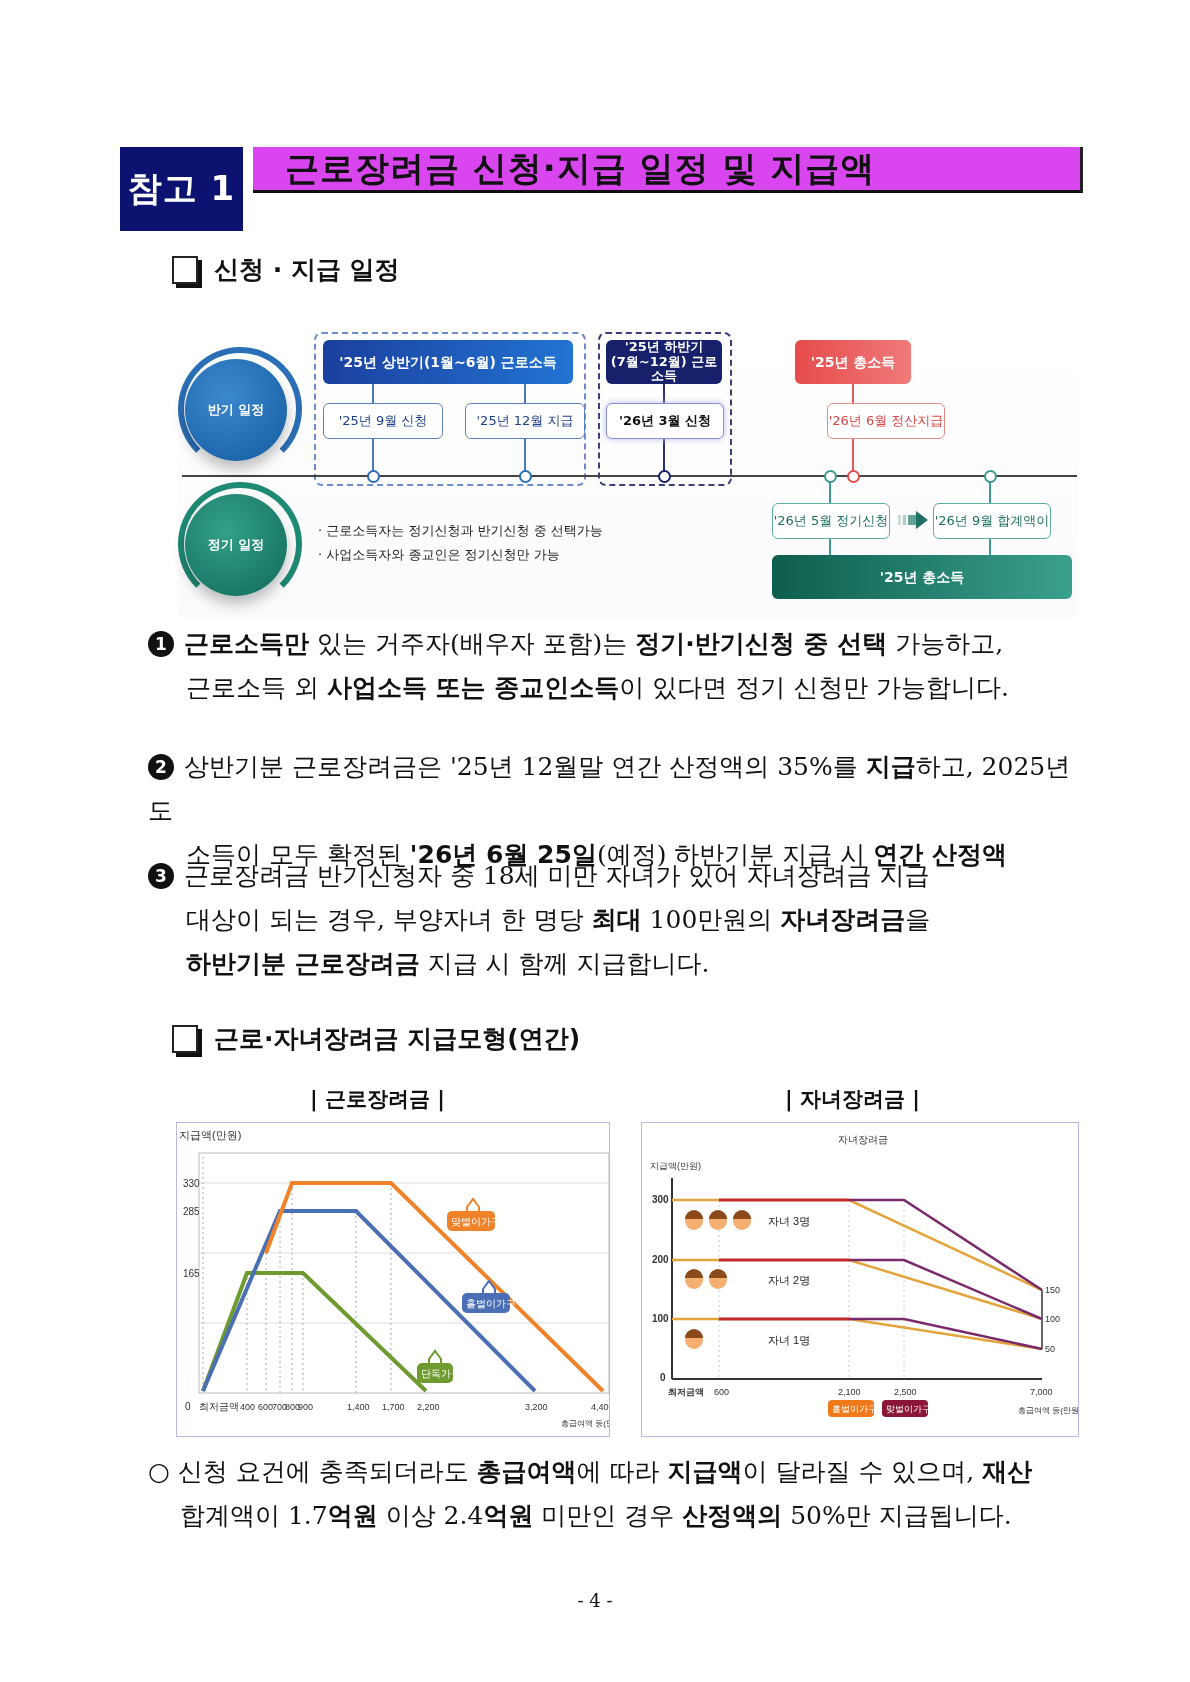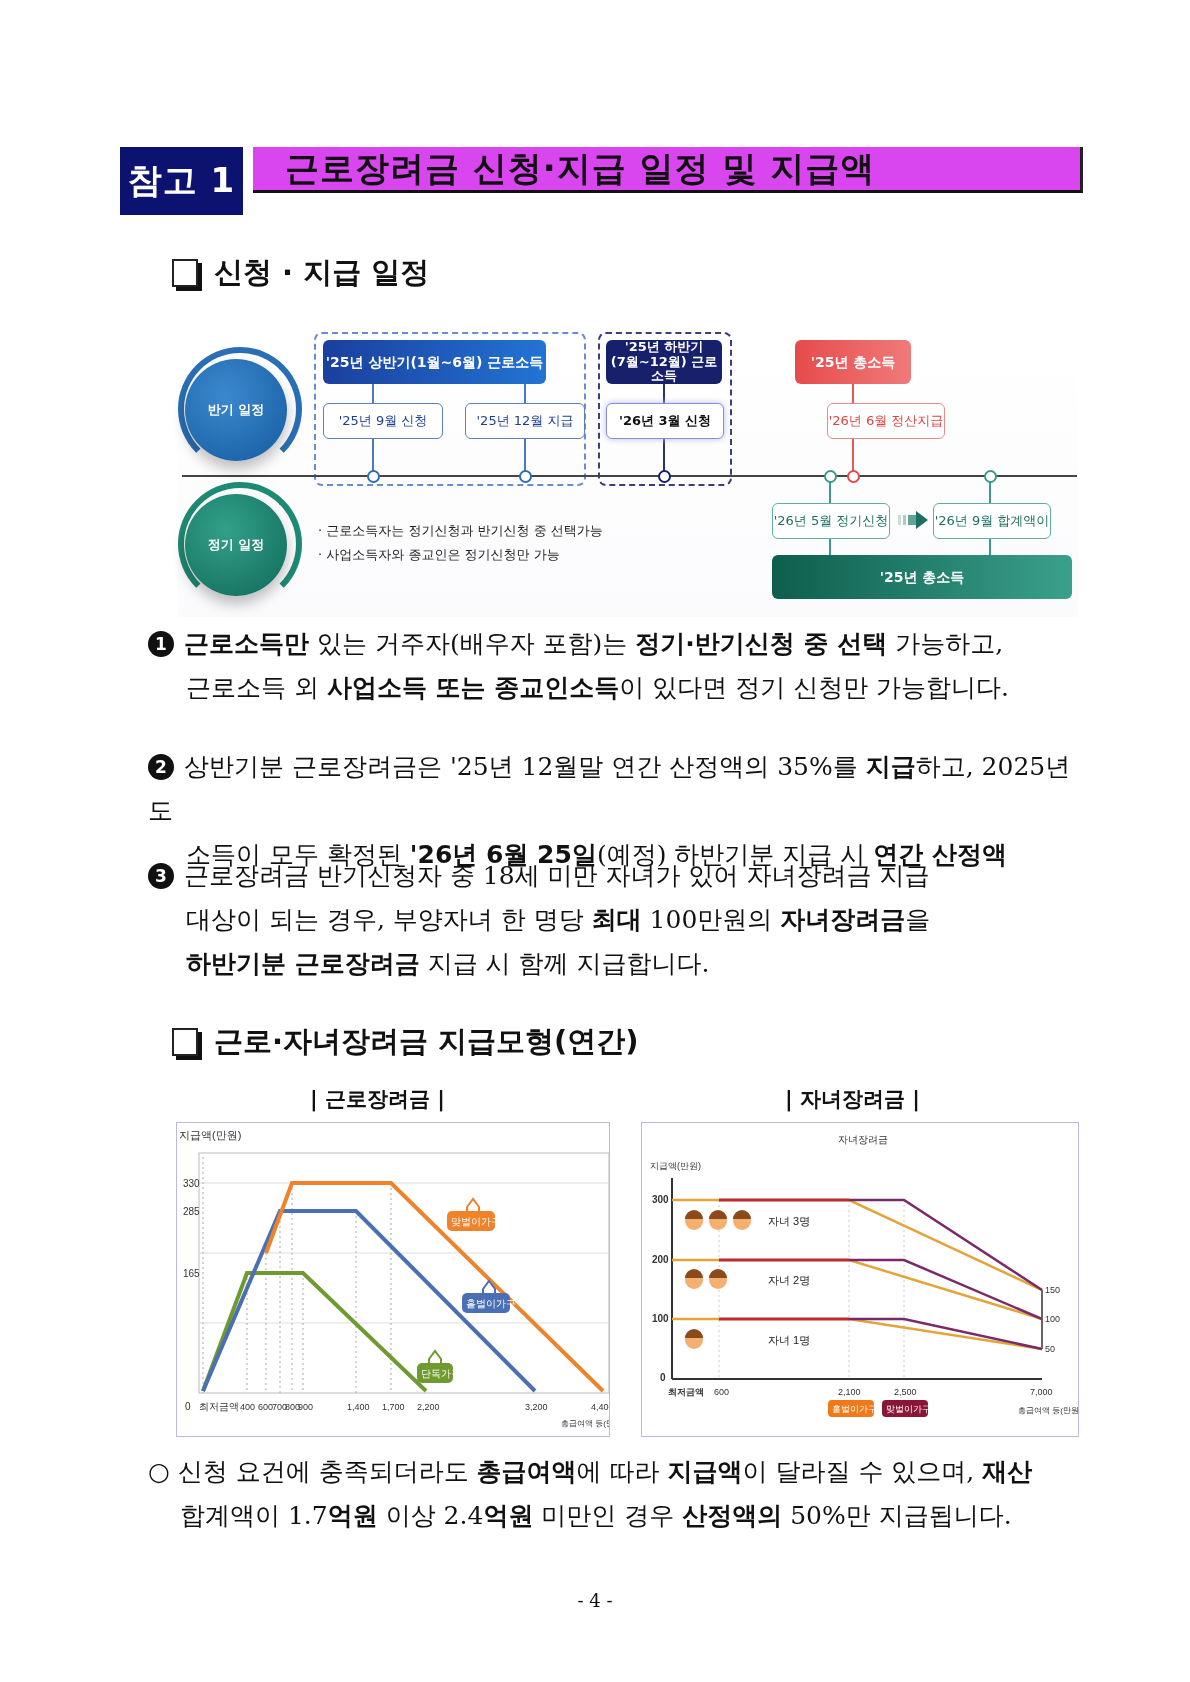--- a/index.html
+++ b/index.html
@@ -1,28 +1,28 @@
 <!DOCTYPE html>
 <html><head>
 <meta charset="utf-8">
 <style>
   html, body { margin:0; padding:0; background:#fff; }
   body { width:1190px; height:1682px; position:relative; overflow:hidden;
          font-family:"DejaVu Sans","Liberation Sans",sans-serif; color:#111; }
   .abs { position:absolute; }
 
   
-  .ref-tag { left:120px; top:147px; width:123px; height:68px; background:#0b1270; color:#fff;
+  .ref-tag { left:120px; top:147px; width:123px; height:84px; background:#0b1270; color:#fff;
              font-weight:bold; font-size:34px; display:flex; align-items:center; justify-content:center; letter-spacing:1px; }
   .title-box { left:253px; top:147px; width:830px; height:46px; background:#d946ef;
                border-right:3px solid #222; border-bottom:3px solid #111;
                display:flex; align-items:center; padding-left:32px; box-sizing:border-box;
                font-size:34px; font-weight:bold; letter-spacing:1px; }
 
-  .sec-head { font-size:29px; font-weight:bold; display:flex; align-items:center;padding-left:44px; }
+  .sec-head { font-size:25px; font-weight:bold; display:flex; align-items:center;padding-left:44px; }
   .sq { width:22px; height:24px; border:2px solid #222; box-shadow:4px 4px 0 #111; margin-right:16px; background:#fff; }
 
   
   .diagram { left:178px; top:327px; width:900px; height:290px; background:linear-gradient(#fff,#fbfbfd); }
   .circle-badge { width:102px; height:102px; border-radius:50%; color:#fff; font-weight:bold; font-size:13px;
                   display:flex; align-items:center; justify-content:center; box-shadow:0 8px 14px rgba(0,0,0,.25);text-align:right; }
   .arc { position:absolute; border-radius:50%; border:6px solid transparent; }
   .tbox { position:absolute; border-radius:6px; display:flex; align-items:center; justify-content:center;
           font-weight:bold; text-align:center; line-height:1.15; }
   .outl { background:#fff; font-size:13px; font-weight:normal; }
@@ -61,21 +61,21 @@
   <div class="dash" style="left:136px; top:5px; width:268px; height:150px; border-color:#6b8bcf;"></div>
   <div class="dash" style="left:420px; top:5px; width:130px; height:150px; border-color:#3a3f7a;"></div>
 
   <div style="position:absolute; left:4px; top:148px; width:895px; height:2px; background:#444;"></div>
 
   <div class="arc" style="left:0px; top:20px; width:112px; height:112px; border-top-color:#2a6fb5; border-left-color:#2a6fb5; border-right-color:#2a6fb5; transform:rotate(0deg);"></div>
   <div class="circle-badge abs" style="left:7px; top:32px; background:radial-gradient(circle at 40% 35%, #3c88cf, #145b9f);">반기 일정</div>
   <div class="arc" style="left:0px; top:155px; width:112px; height:112px; border-top-color:#1e8a73; border-left-color:#1e8a73; border-right-color:#1e8a73;"></div>
   <div class="circle-badge abs" style="left:7px; top:167px; background:radial-gradient(circle at 40% 35%, #33a08a, #0f6a58);">정기 일정</div>
 
-  <div class="tbox" style="left:145px; top:13px; width:223px; height:44px; background:linear-gradient(90deg,#1b3f9e,#2274d3); color:#fff; font-size:14px;">'25년 상반기(1월~6월) 근로소득</div>
+  <div class="tbox" style="left:145px; top:13px; width:250px; height:44px; background:linear-gradient(90deg,#1b3f9e,#2274d3); color:#fff; font-size:14px;">'25년 상반기(1월~6월) 근로소득</div>
   <div class="vline" style="left:194px; top:57px; height:93px; background:#4a78c2;"></div>
   <div class="vline" style="left:346px; top:57px; height:93px; background:#4a78c2;"></div>
   <div class="tbox outl" style="left:145px; top:76px; width:118px; height:34px; border:1.5px solid #5c7fbf; color:#1e3f8a;">'25년 9월 신청</div>
   <div class="tbox outl" style="left:287px; top:76px; width:118px; height:34px; border:1.5px solid #5c7fbf; color:#1e3f8a;">'25년 12월 지급</div>
   <div class="node" style="left:189px; top:143px; border-color:#2a6fb5;"></div>
   <div class="node" style="left:341px; top:143px; border-color:#2a6fb5;"></div>
 
   <div class="tbox" style="left:428px; top:13px; width:116px; height:44px; background:#16206b; color:#fff; font-size:13px; flex-direction:column;">
     <span>'25년 하반기</span>
     <span>(7월~12월) 근로소득</span>

